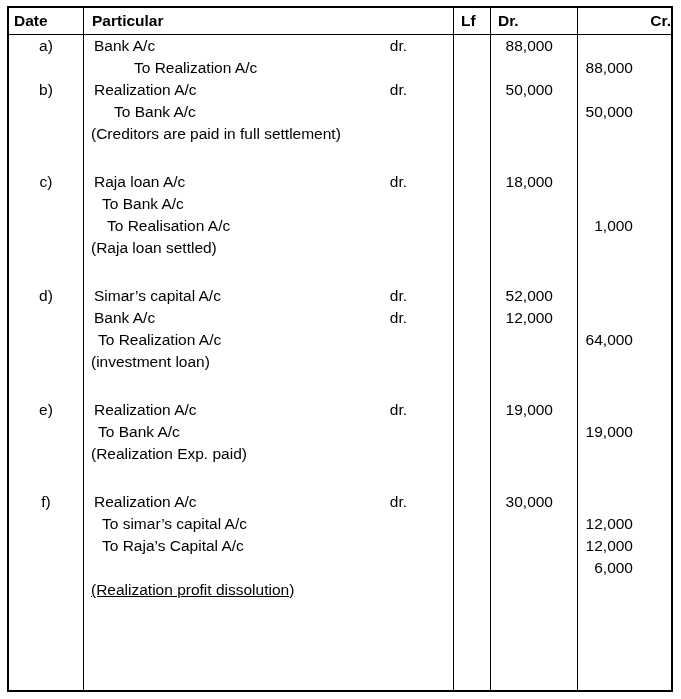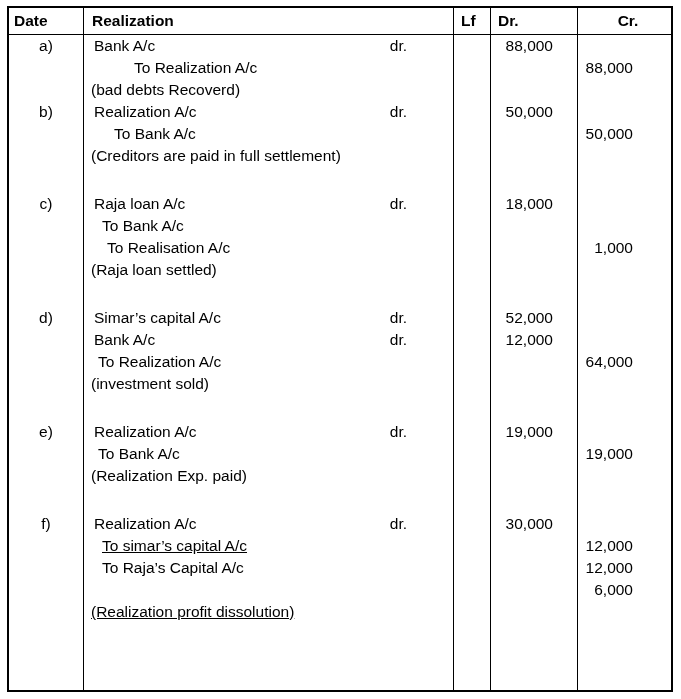--- a/index.html
+++ b/index.html
@@ -45,62 +45,55 @@
   .row.header {
     height: 26px;
     border-bottom: 1px solid #000;
     font-weight: bold;
   }
   .row.header .c { line-height: 25px; }
   .row.header .c.date { padding-left: 5px; text-align: left; }
   .row.header .c.part { padding-left: 8px; }
   .row.header .c.lf   { padding-left: 7px; }
   .row.header .c.dr   { padding-left: 7px; text-align: left; }
-  .row.header .c.cr   { padding-left: 7px; text-align: center; }
+  .row.header .c.cr   { padding-left: 7px; text-align: right; }
   .row.line { height: 22px; }
   .row.line .c.date { text-align: center; }
   .row.line .c.dr { text-align: right; padding-right: 24px; }
   .row.line .c.cr { text-align: right; padding-right: 38px; }
   .c.part .txt { display: inline-block; }
   .c.part .drl { position: absolute; right: 46px; top: 0; }
   .row.fill { flex: 1 1 auto; }
 </style>
 </head>
 <body>
 
 <div class="journal" id="journal">
   <div class="row header">
     <div class="c date">Date</div>
-    <div class="c part">Realization</div>
+    <div class="c part">Particular</div>
     <div class="c lf">Lf</div>
     <div class="c dr">Dr.</div>
     <div class="c cr">Cr.</div>
   </div>
 <div class="row line">
       <div class="c date">a)</div>
       <div class="c part"><span class="txt" style="padding-left: 10px;">Bank A/c</span><span class="drl">dr.</span></div>
       <div class="c lf"></div>
       <div class="c dr">88,000</div>
       <div class="c cr"></div>
     </div>
     <div class="row line">
       <div class="c date"></div>
       <div class="c part"><span class="txt" style="padding-left: 50px;">To Realization  A/c</span></div>
       <div class="c lf"></div>
       <div class="c dr"></div>
       <div class="c cr">88,000</div>
     </div>
     <div class="row line">
-      <div class="c date"></div>
-      <div class="c part"><span class="txt" style="padding-left: 7px;">(bad debts Recoverd)</span></div>
-      <div class="c lf"></div>
-      <div class="c dr"></div>
-      <div class="c cr"></div>
-    </div>
-    <div class="row line">
       <div class="c date">b)</div>
       <div class="c part"><span class="txt" style="padding-left: 10px;">Realization A/c</span><span class="drl">dr.</span></div>
       <div class="c lf"></div>
       <div class="c dr">50,000</div>
       <div class="c cr"></div>
     </div>
     <div class="row line">
       <div class="c date"></div>
       <div class="c part"><span class="txt" style="padding-left: 30px;">To Bank A/c</span></div>
       <div class="c lf"></div>
@@ -171,21 +164,21 @@
     </div>
     <div class="row line">
       <div class="c date"></div>
       <div class="c part"><span class="txt" style="padding-left: 14px;">To Realization A/c</span></div>
       <div class="c lf"></div>
       <div class="c dr"></div>
       <div class="c cr">64,000</div>
     </div>
     <div class="row line">
       <div class="c date"></div>
-      <div class="c part"><span class="txt" style="padding-left: 7px;">(investment sold)</span></div>
+      <div class="c part"><span class="txt" style="padding-left: 7px;">(investment loan)</span></div>
       <div class="c lf"></div>
       <div class="c dr"></div>
       <div class="c cr"></div>
     </div>
     <div class="row gap" style="height: 26px;">
       <div class="c date"></div>
       <div class="c part"></div>
       <div class="c lf"></div>
       <div class="c dr"></div>
       <div class="c cr"></div>
@@ -220,21 +213,21 @@
     </div>
     <div class="row line">
       <div class="c date">f)</div>
       <div class="c part"><span class="txt" style="padding-left: 10px;">Realization A/c</span><span class="drl">dr.</span></div>
       <div class="c lf"></div>
       <div class="c dr">30,000</div>
       <div class="c cr"></div>
     </div>
     <div class="row line">
       <div class="c date"></div>
-      <div class="c part"><span class="txt" style="padding-left: 18px; text-decoration: underline;">To simar’s capital A/c</span></div>
+      <div class="c part"><span class="txt" style="padding-left: 18px;">To simar’s capital A/c</span></div>
       <div class="c lf"></div>
       <div class="c dr"></div>
       <div class="c cr">12,000</div>
     </div>
     <div class="row line">
       <div class="c date"></div>
       <div class="c part"><span class="txt" style="padding-left: 18px;">To Raja’s Capital A/c</span></div>
       <div class="c lf"></div>
       <div class="c dr"></div>
       <div class="c cr">12,000</div>

